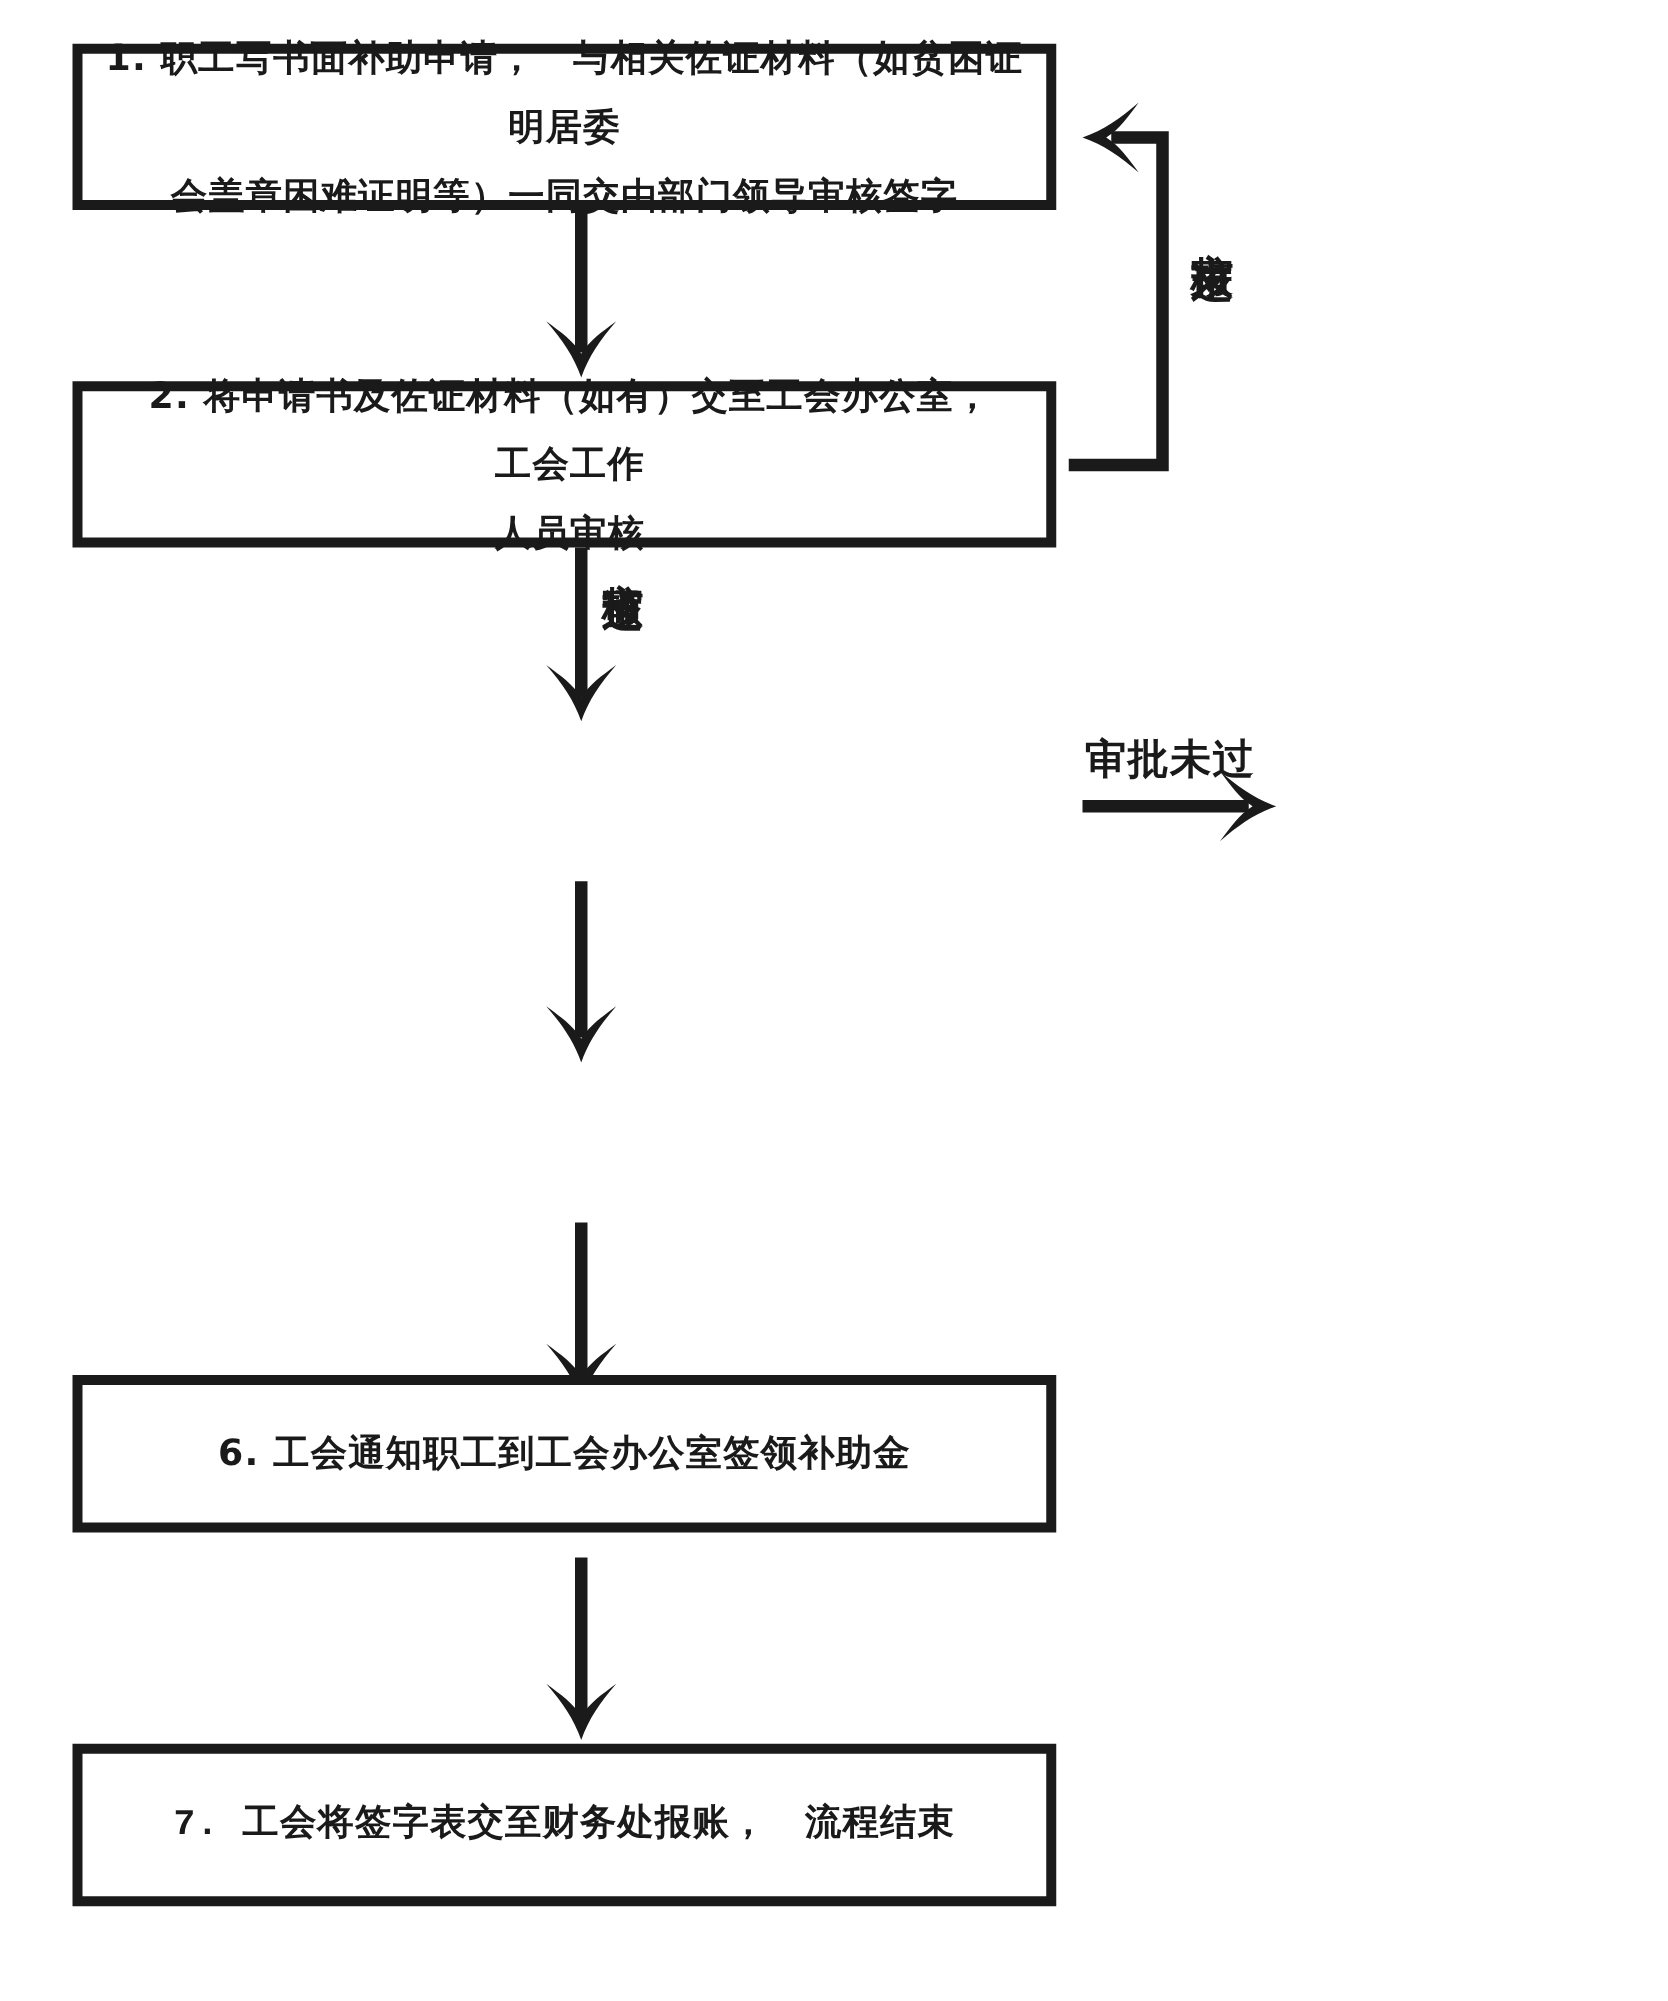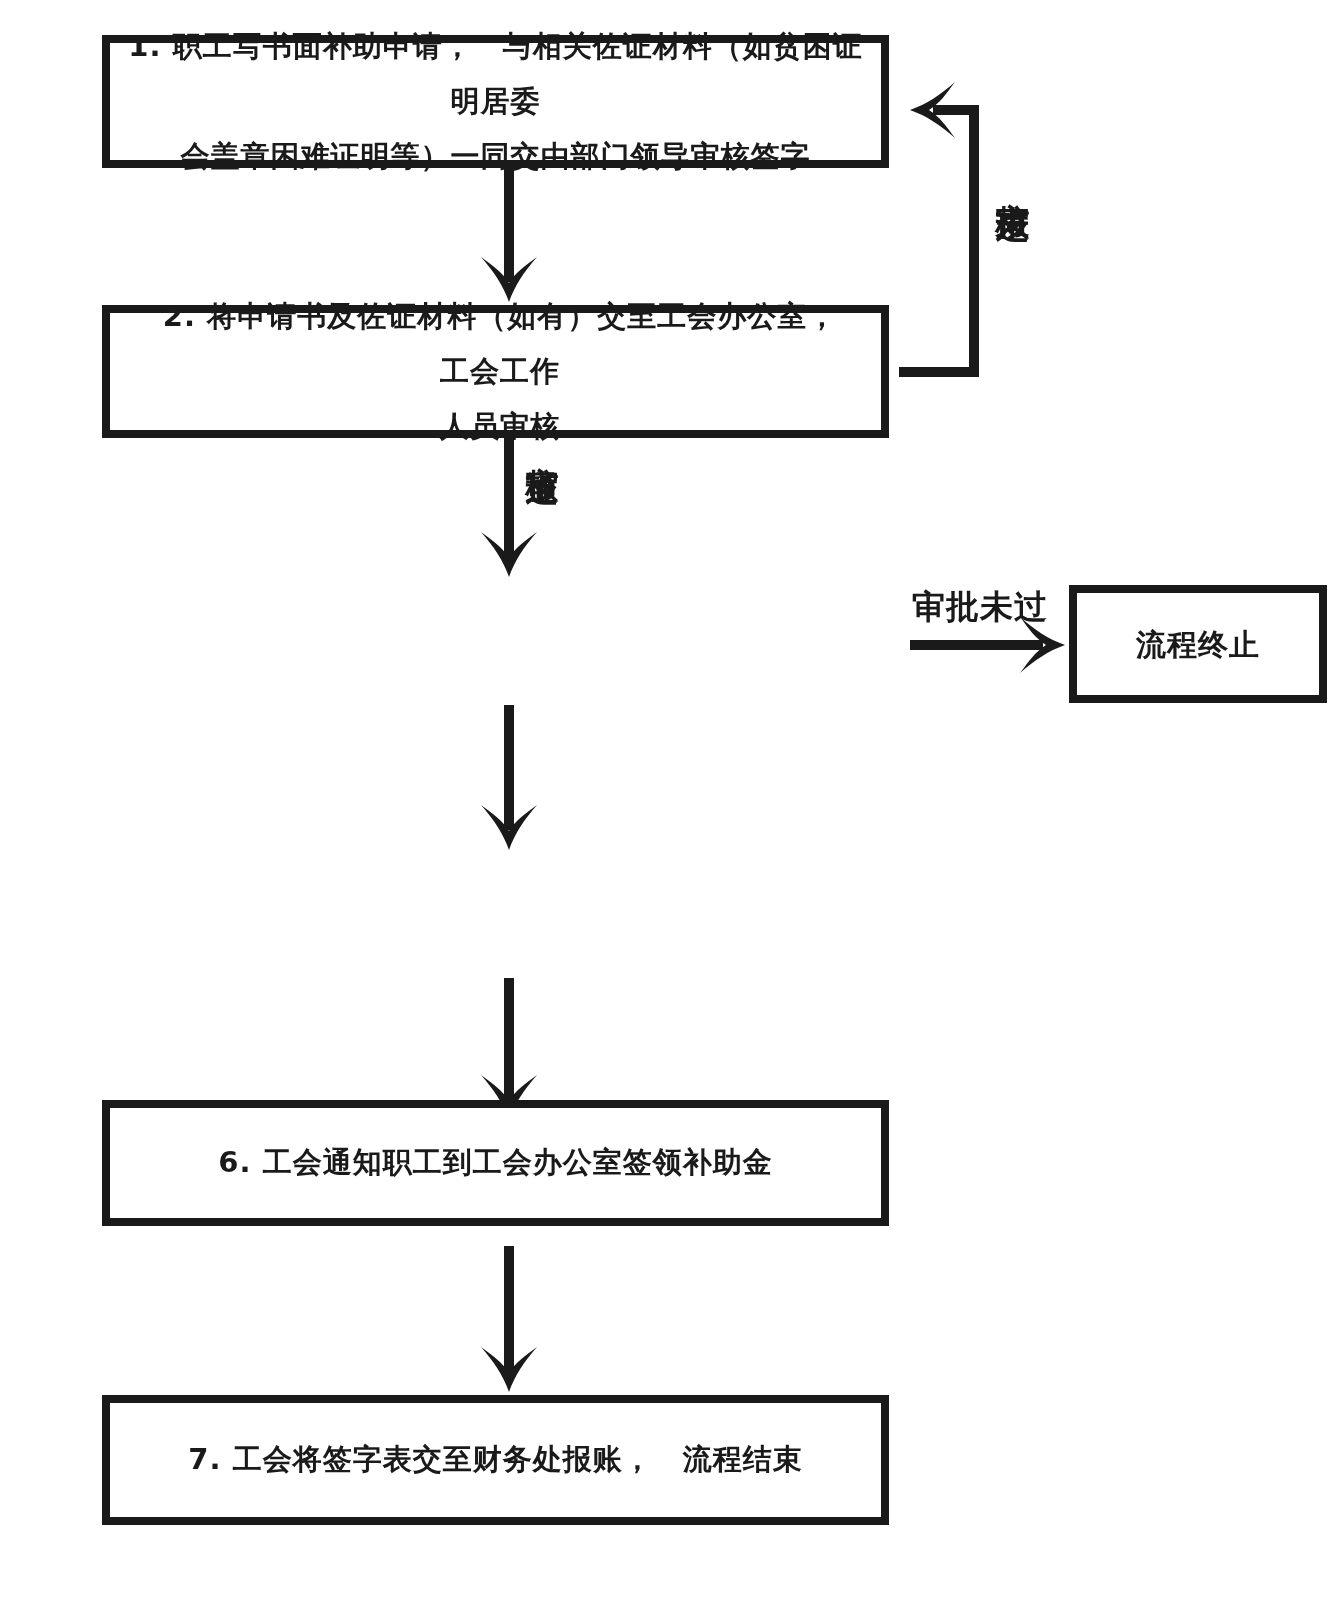--- a/index.html
+++ b/index.html
@@ -2,40 +2,39 @@
 <html style="--ink: #1a1a1a; --paper: #ffffff;"><head>
 <meta charset="utf-8">
 <style>
   :root { --ink:#1a1a1a; --paper:#ffffff; }
   html,body { margin:0; padding:0; background:#fff; }
   .canvas {
     position:relative; width:1124px; height:1601px;
     background:var(--paper);
     font-family:"DejaVu Sans","Liberation Sans",sans-serif;
     color:var(--ink);
-    margin-left:44px;
   }
   svg.wires { position:absolute; left:0; top:0; width:1334px; height:1601px; }
   .wire { stroke:var(--ink); stroke-width:10; fill:none; }
   .head { fill:var(--ink); }
   .node {
     position:absolute; box-sizing:border-box;
     background:var(--paper); border:8px solid var(--ink);
     display:flex; align-items:center; justify-content:center;
     text-align:center; font-weight:bold; font-size:29px;
     line-height:1.9; letter-spacing:1px; padding:0 14px;
   }
   .node span { white-space:pre-line; }
   #node-step1 { left:58px;  top:35px;   width:787px; height:133px; }
   #node-step2 { left:58px;  top:305px;  width:787px; height:133px;padding-left:23px; }
   #node-step4 { left:58px;  top:580px;  width:787px; height:127px; }
   #node-end   { left:1025px;top:585px;  width:258px; height:118px; font-size:30px; border-width:8px; }
   #node-step5 { left:58px;  top:852px;  width:787px; height:128px; }
   #node-step6 { left:58px;  top:1100px; width:787px; height:126px; }
-  #node-step7 { left:58px;  top:1395px; width:787px; height:130px; }
+  #node-step7 { left:58px;  top:1395px; width:787px; height:130px;font-family:Liberation Mono, monospace; }
   .vlabel {
     position:absolute; writing-mode:vertical-rl; text-orientation:upright;
     font-weight:bold; font-size:33px; line-height:1; letter-spacing:2px;
     color:var(--ink);
   }
   #label-review-passed { left:482px; top:440px; }
   #label-review-failed { left:952px; top:175px; font-size:34px; }
   .hlabel {
     position:absolute; font-weight:bold; font-size:33px; color:var(--ink);
     letter-spacing:1px; white-space:nowrap;text-align:right;
@@ -78,23 +77,20 @@
     <span>1. 职工写书面补助申请，　与相关佐证材料（如贫困证明居委
 会盖章困难证明等）一同交由部门领导审核签字</span>
   </div>
 
   <div class="node" id="node-step2">
     <span>2. 将申请书及佐证材料（如有）交至工会办公室，　工会工作
 人员审核</span>
   </div>
 
 
-  <div class="node" id="node-end">
-    <span>流程终止</span>
-  </div>
 
 
   <div class="node" id="node-step6">
     <span>6. 工会通知职工到工会办公室签领补助金</span>
   </div>
 
   <div class="node" id="node-step7">
     <span>7. 工会将签字表交至财务处报账，　流程结束</span>
   </div>
 

